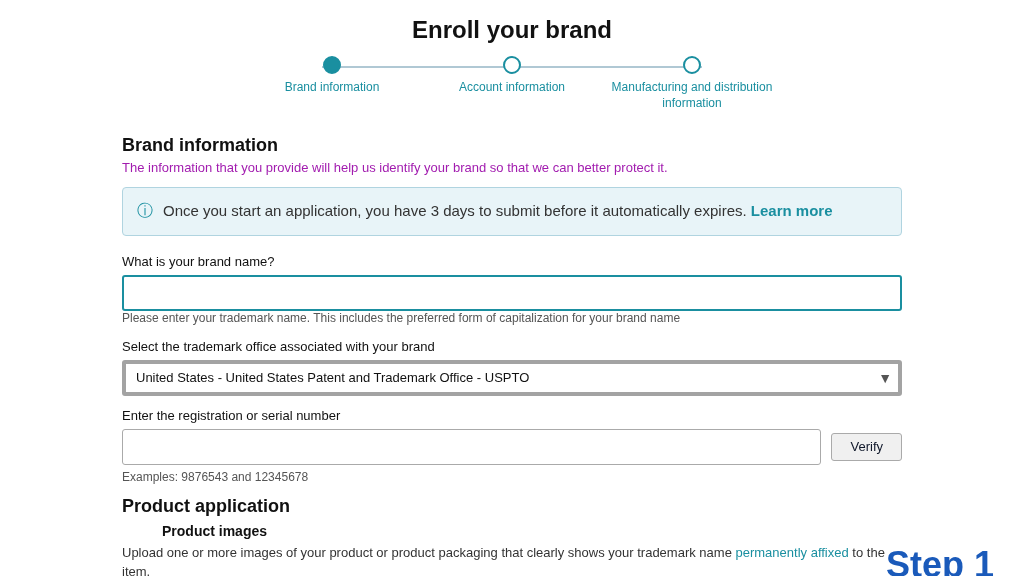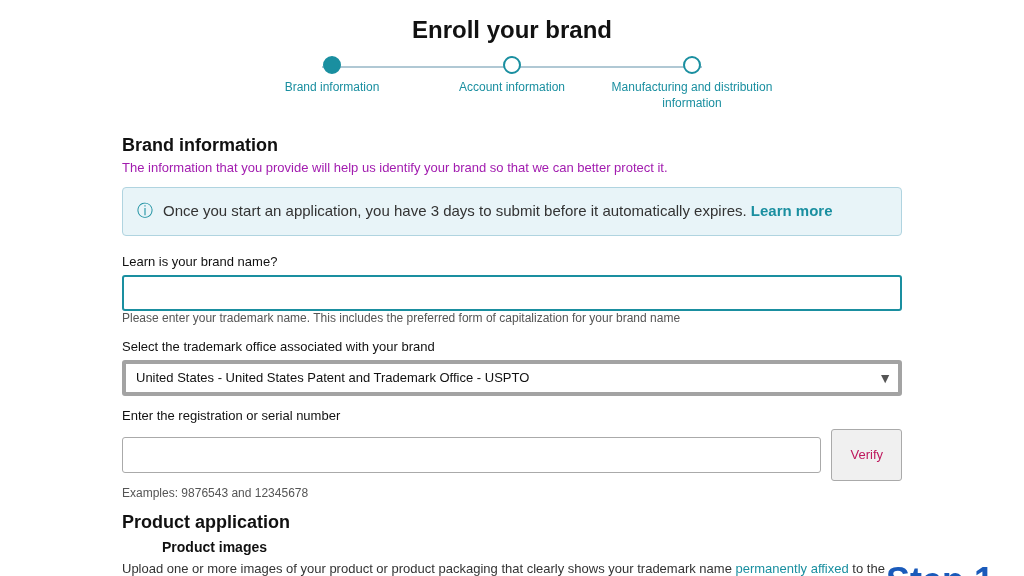--- a/index.html
+++ b/index.html
@@ -164,28 +164,28 @@
     .verify-input {
       flex: 1;
       height: 36px;
       border: 1px solid #aaa;
       border-radius: 3px;
       padding: 0 10px;
       font-size: 14px;
       outline: none;
     }
     .verify-button {
-      height: 52px;
+      height: 28px;
       padding: 0 18px;
       background: #f0f0f0;
       border: 1px solid #aaa;
       border-radius: 3px;
       cursor: pointer;
       font-size: 13px;
-      color: #be185d;
+      color: #0f172a;
       white-space: nowrap;
     }
     .field-examples {
       font-size: 12px;
       color: #555;
       margin-top: 5px;
     }
     
     .product-section-title {
       font-size: 18px;
@@ -253,21 +253,21 @@
 
       <div class="info-banner">
         <span class="info-icon">ⓘ</span>
         <div class="info-text">
           <span>Once you start an application, you have 3 days to submit before it automatically expires.</span>
           <a class="info-link" href="#">Learn more</a>
         </div>
       </div>
 
       <div class="form-field-group">
-        <label class="field-label">Learn is your brand name?</label>
+        <label class="field-label">What is your brand name?</label>
         <input class="text-input" type="text" placeholder="" style="">
         <p class="field-hint">Please enter your trademark name. This includes the preferred form of capitalization for your brand name</p>
       </div>
 
       <div class="form-field-group">
         <label class="field-label">Select the trademark office associated with your brand</label>
         <div class="select-wrapper">
           <select class="select-input"><option>United States - United States Patent and Trademark Office - USPTO</option></select>
           <span class="select-chevron">▼</span>
         </div>

